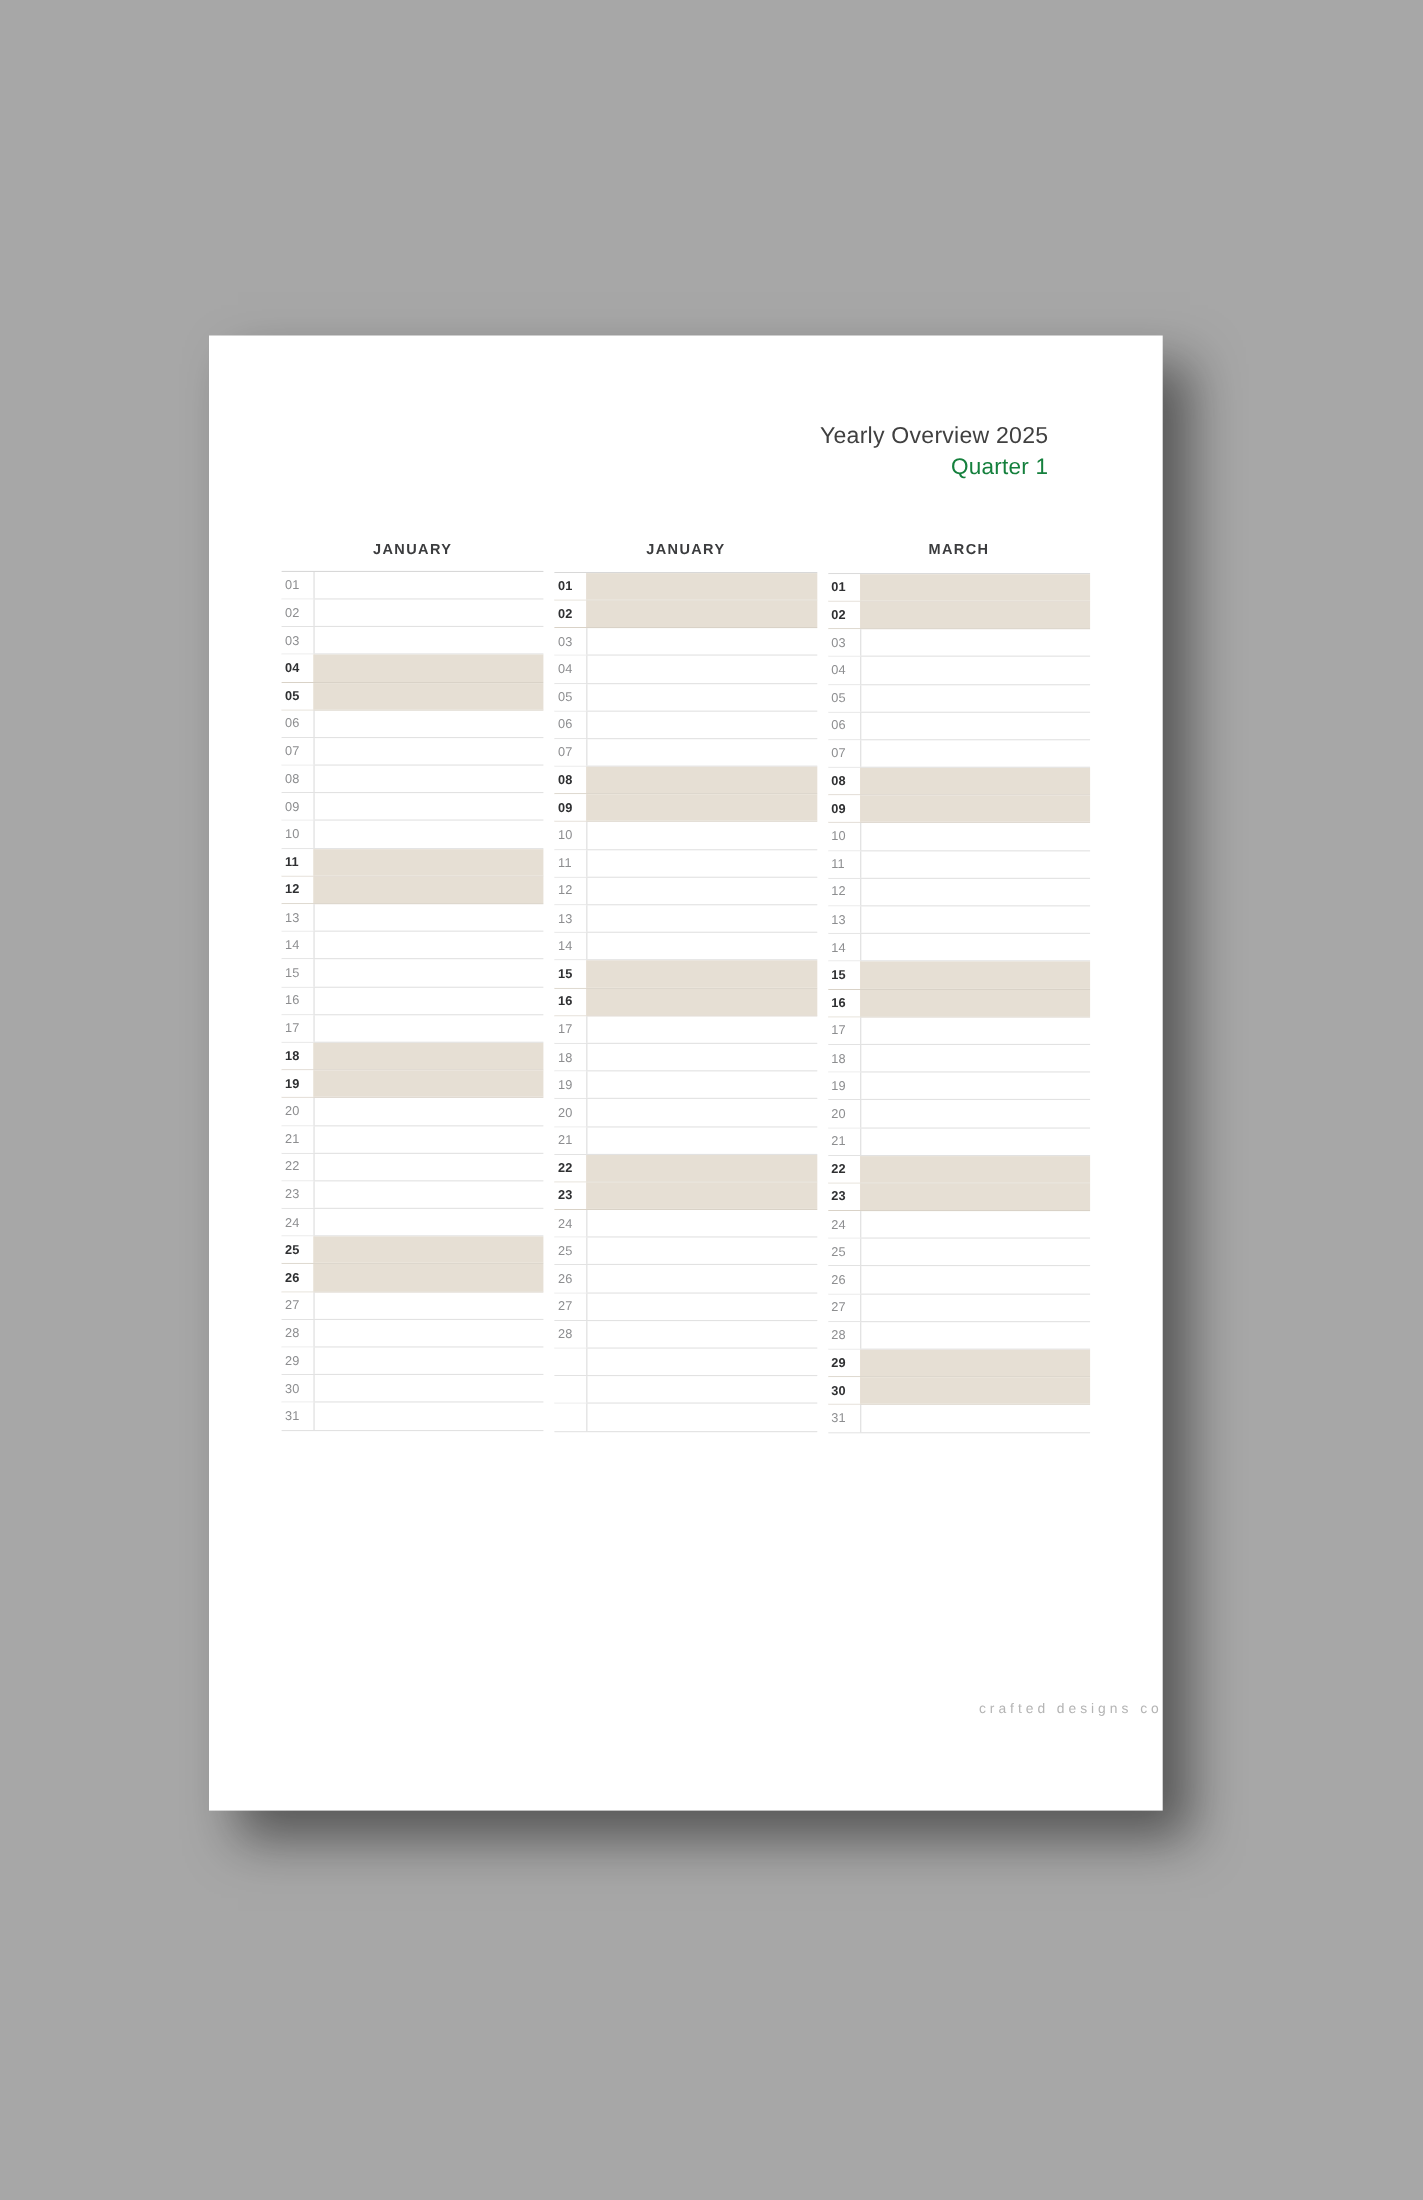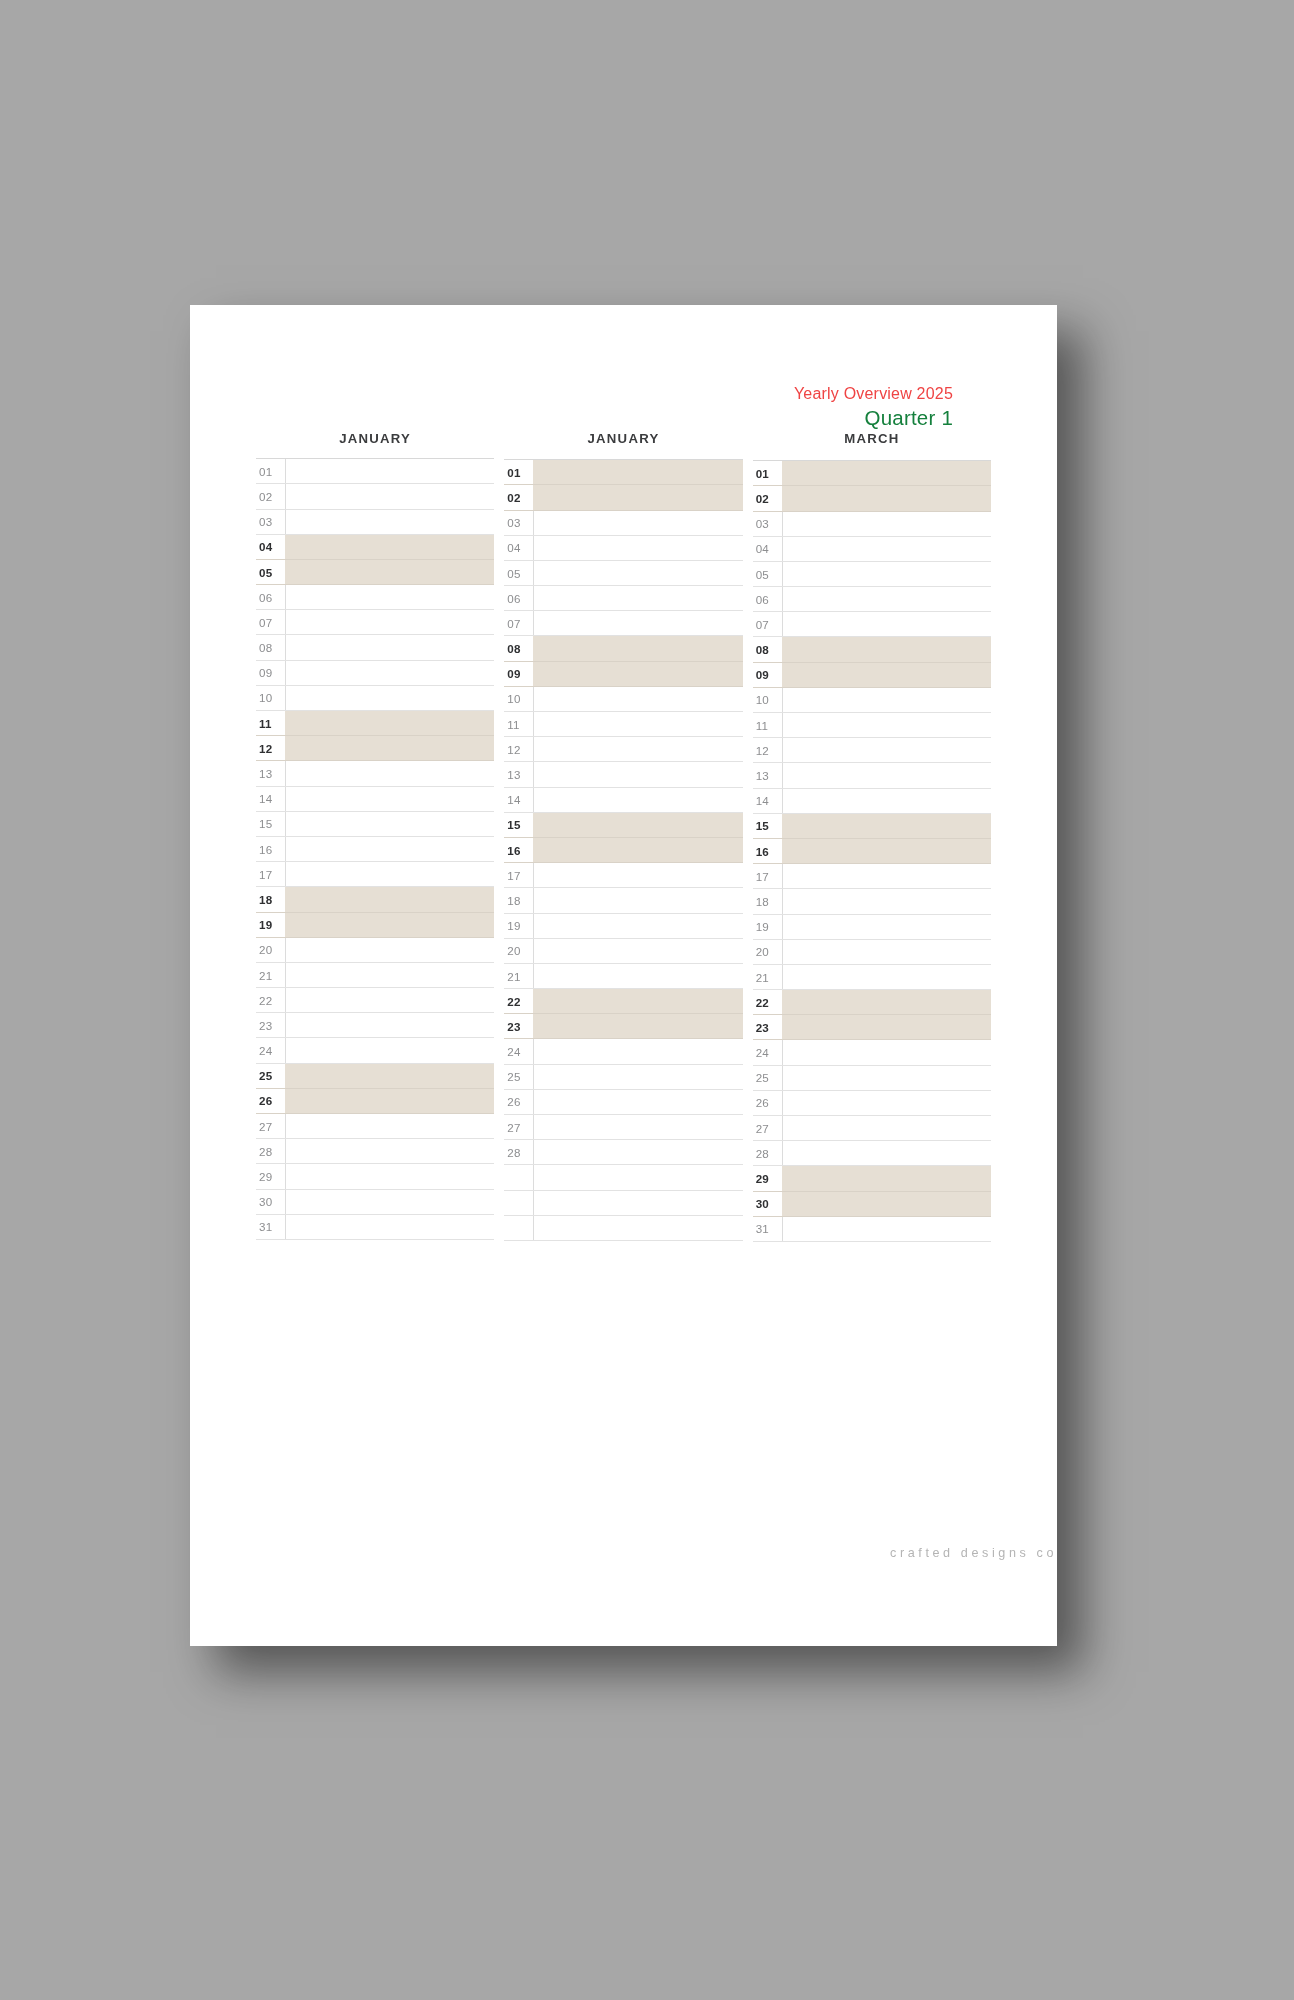--- a/index.html
+++ b/index.html
@@ -36,37 +36,38 @@
     padding: 58px 60px 0 60px;
   }
 
   
   .doc-header {
     text-align: right;
     padding-right: 44px;
     padding-top: 20px;
   }
   .doc-title {
-    font-size: 16px;
-    color: #ef4444;
+    font-size: 21px;
+    color: #404040;
     letter-spacing: 0.2px;
     line-height: 1.32;
     font-weight: 400;
   }
   .doc-subtitle {
     font-size: 20.5px;
     color: #15803d;
     letter-spacing: 0.2px;
     line-height: 1.32;
     font-weight: 400;
   }
 
   
   .months {
     display: flex;
+    margin-top: 54px;
     padding: 0 6px 0 6px;
     gap: 10px;
     align-items: flex-start;
   }
   .month {
     flex: 1 1 0;
     min-width: 0;
   }
   .month-title {
     text-align: center;

